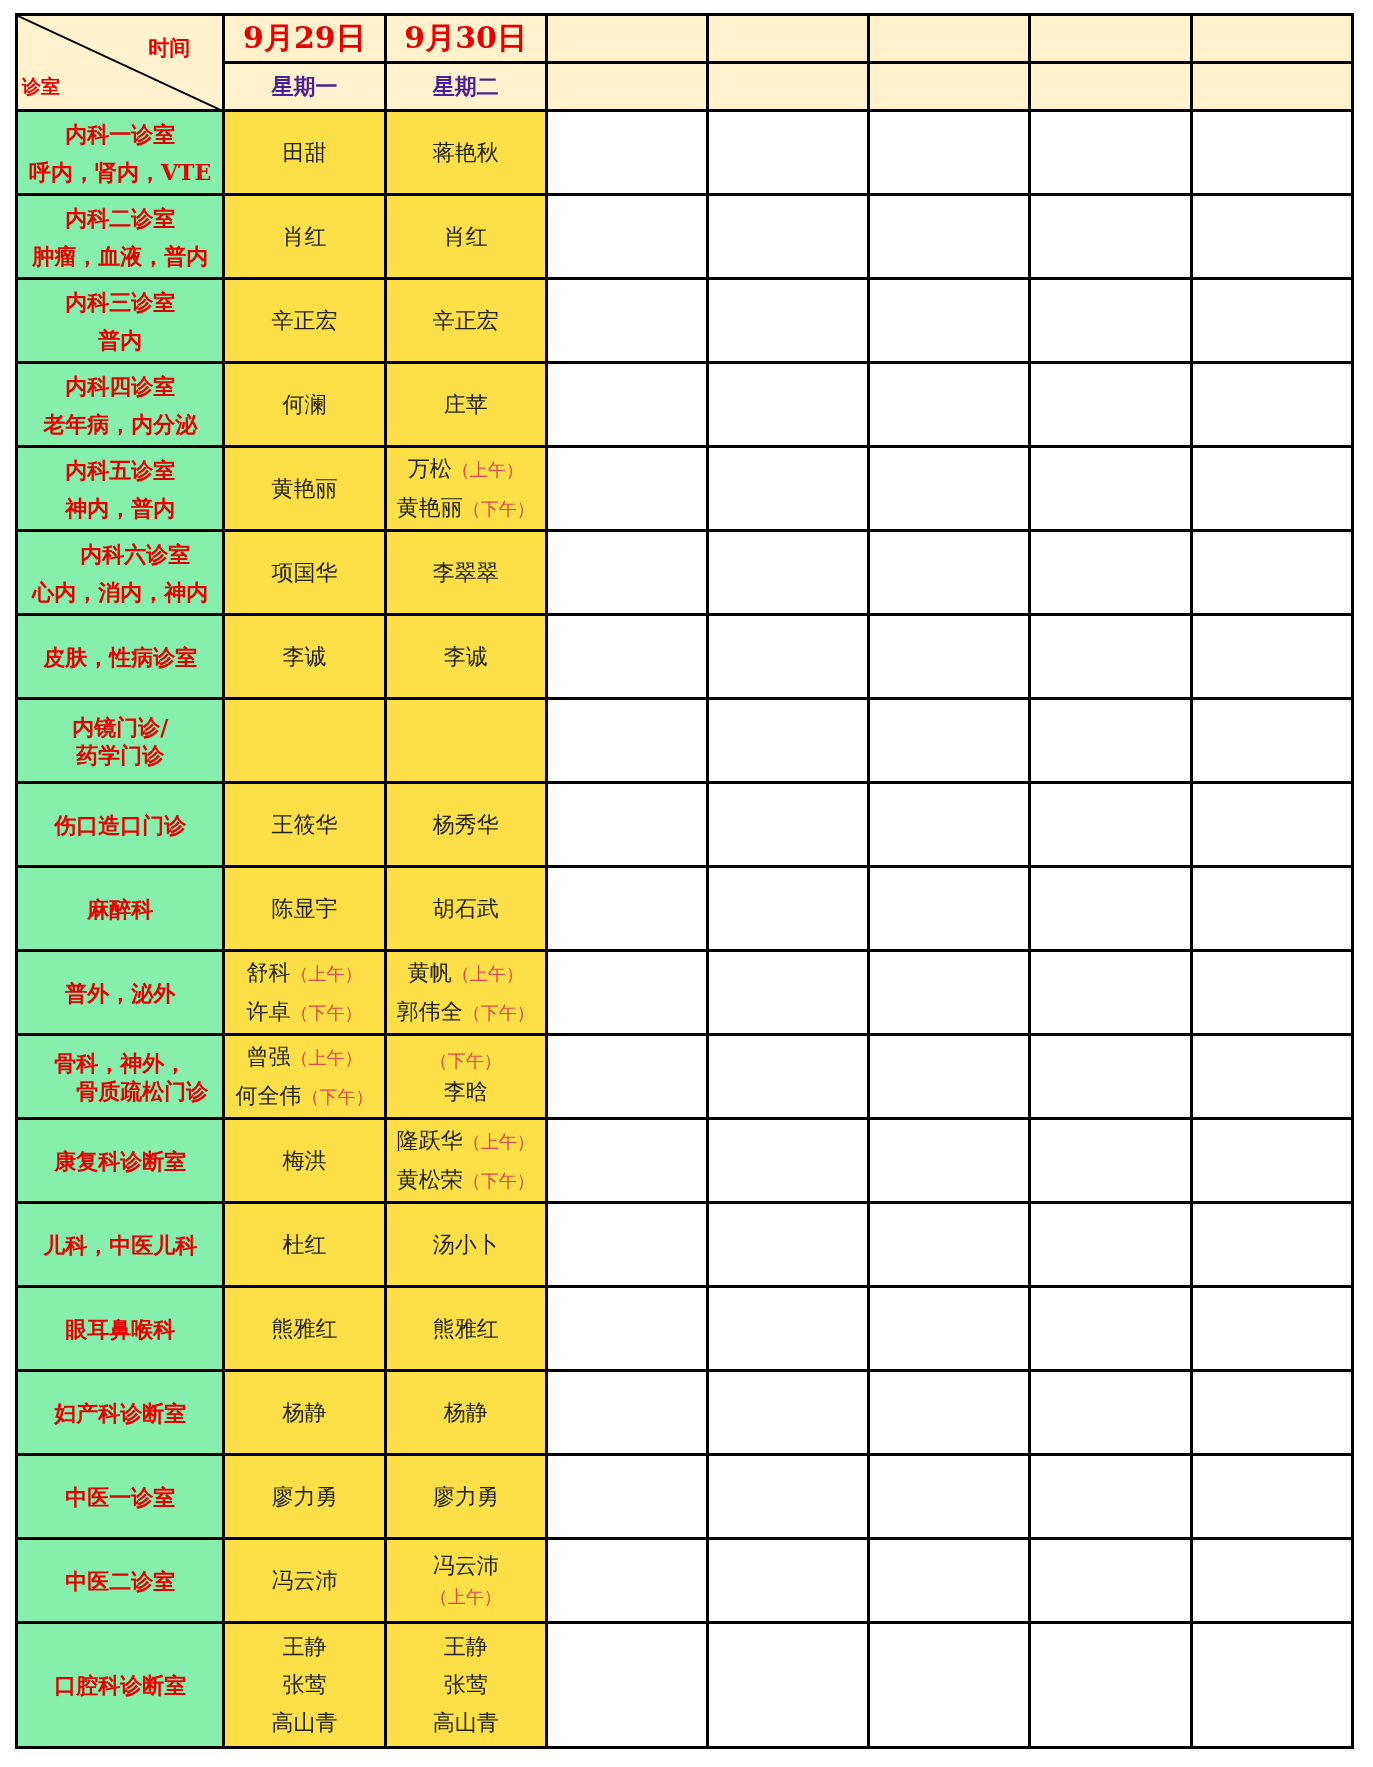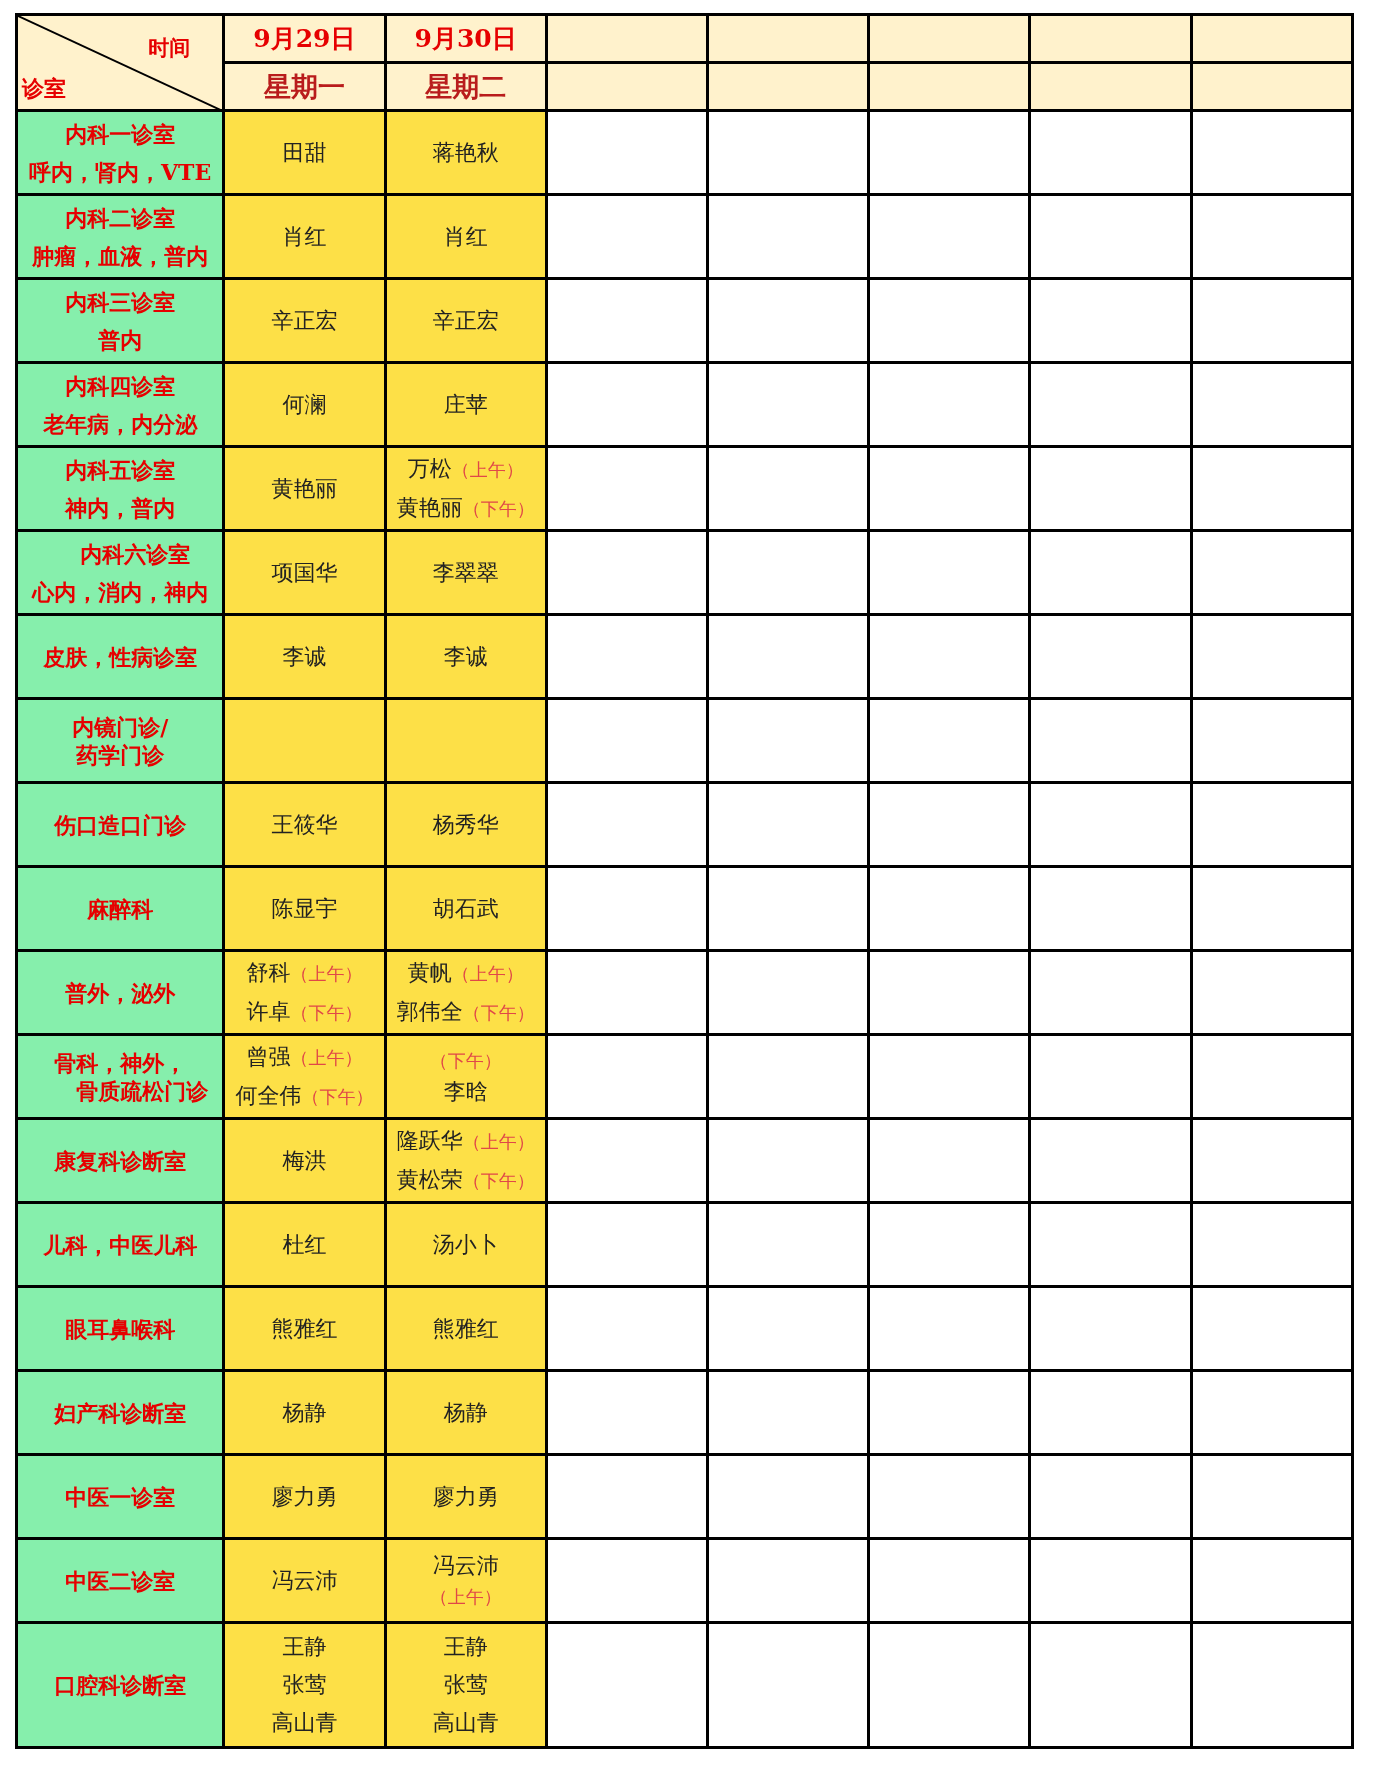--- a/index.html
+++ b/index.html
@@ -13,26 +13,26 @@
     border: 3px solid #000; padding: 0; text-align: center; vertical-align: middle;
     font-family: "DejaVu Serif", "Liberation Serif", serif;
   }
   .sched col.c0 { width: 207px; }
   .sched col.cd { width: 161px; }
   tr.hdr td { height: 45px; background: #fff2cc; }
   tr.body td { height: 81px; }
   tr.body.tall td { height: 122px; }
   td.room { background: #86efac; color: #e60000; font-weight: bold; font-size: 22px; line-height: 38px; }
   td.room.tight { line-height: 28px; }
-  .hdate { color: #e60000; font-weight: bold; font-size: 25px; font-family: "Liberation Sans", sans-serif; }
-  .hday { color: #b91c1c; font-weight: bold; font-size: 27px; }
+  .hdate { color: #e60000; font-weight: bold; font-size: 30px; font-family: "Liberation Sans", sans-serif; }
+  .hday { color: #4c1d95; font-weight: bold; font-size: 22px; }
   td.corner { position: relative; background: #fff2cc; margin-left: 24px; }
   .corner svg { position: absolute; left: 0; top: 0; }
   .corner .t1 { position: absolute; right: 32px; top: 18px; color: #e60000; font-weight: bold; font-size: 21px; }
-  .corner .t2 { position: absolute; left: 4px; top: 58px; color: #e60000; font-weight: bold; font-size: 22px; }
+  .corner .t2 { position: absolute; left: 4px; top: 58px; color: #e60000; font-weight: bold; font-size: 19px; }
   td.doc { color: #222; font-size: 22px; line-height: 38px; background: #fde047; }
   .doc .line { display: block; white-space: nowrap; }
   .doc .note { color: #e04848; font-size: 18px; }
   .doc .note-line { display: block; color: #e04848; font-size: 18px; line-height: 30px; }
   td.empty { background: #fff; }
 </style>
 </head>
 <body>
 
 <table class="sched">

